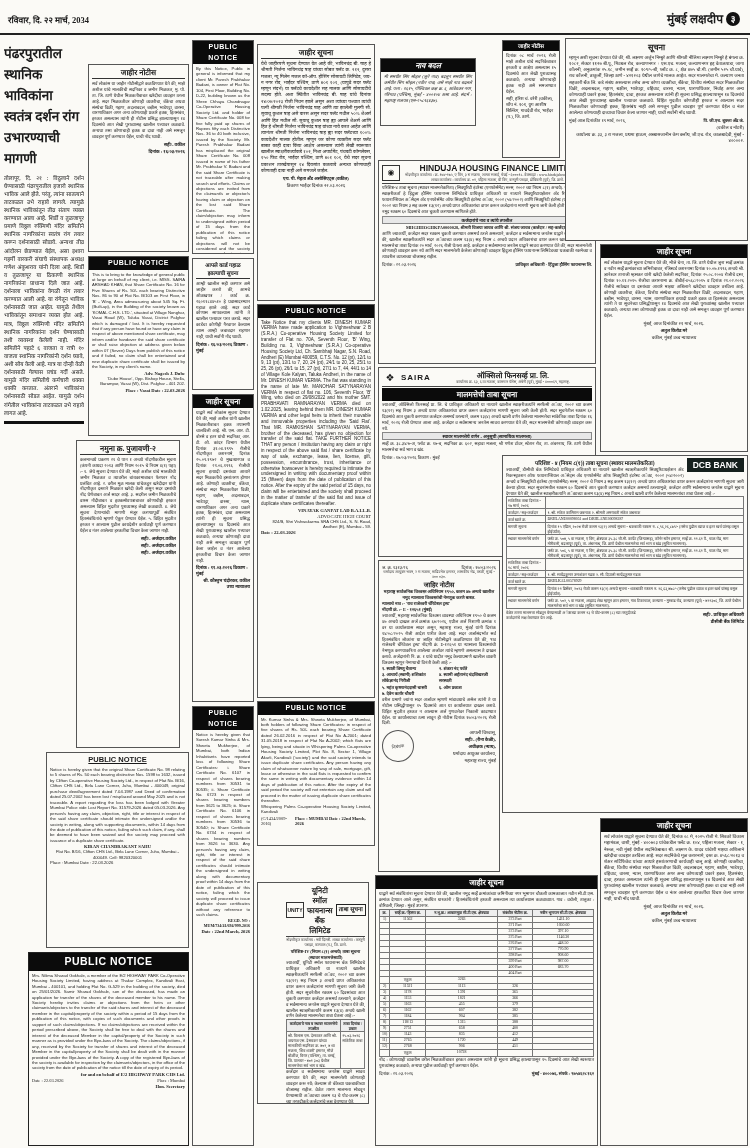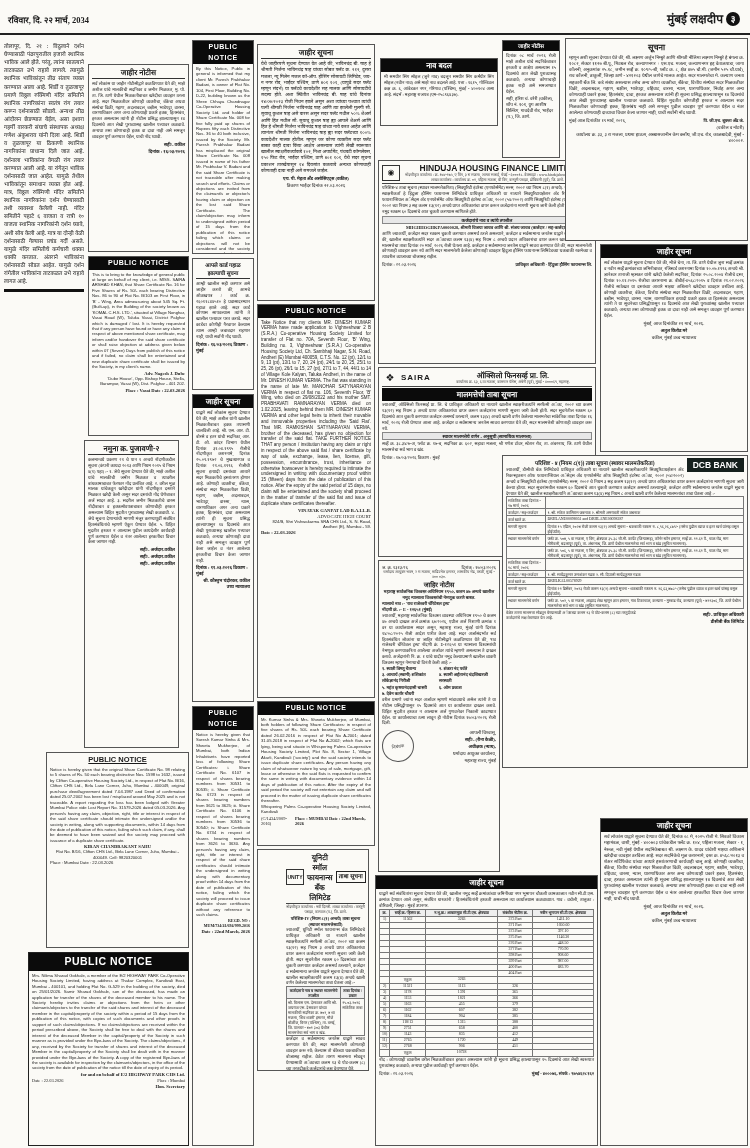--- a/index.html
+++ b/index.html
@@ -46,40 +46,41 @@
 
 <div id="page">
   <div class="hdr-date">रविवार, दि. २२ मार्च, 2034</div>
   <div class="hdr-brand">
     <span>मुंबई लक्षदीप</span>
     <span class="pgbadge">३</span>
   </div>
   <div class="toprule"></div>
 
   <div class="box" style="left:4px;top:42px;width:80px;height:706px;">
+    <div class="headline">पंढरपुरातील स्थानिक भाविकांना स्वतंत्र दर्शन रांग उभारण्याची मागणी</div>
     <div class="art-body">तोलापूर, दि. २१ : विठुलाने दर्शन घेण्यासाठी पंढरपुरातील हजारो स्थानिक भाविक आले होते. परंतु, त्यांना सातत्याने ताटकळत उभे राहावे लागले. त्यामुळे स्थानिक भाविकांतून तीव्र संताप व्यक्त करण्यात आला आहे. शिर्डी व तुळजापूर प्रमाणे विठ्ठल रुक्मिणी मंदिर समितीने स्थानिक नागरिकांना स्वतंत्र रांग तयार करून दर्शनासाठी सोडावे. अन्यथा तीव्र आंदोलन छेडण्यात येईल, असा इशारा गहर्मी वारकरी संघाचे संस्थापक अध्यक्ष गणेश अंकुशराव यांनी दिला आहे. शिर्डी व तुळजापूर या ठिकाणी स्थानिक नागरिकांना प्राधान्य दिले जात आहे. दर्शनाला भाविकांना वेगळी रांग तयार करण्यात आली आहे. या रांगेतून भाविक दर्शनासाठी जात आहेत. यामुळे तेथील भाविकांतून समाधान व्यक्त होत आहे. मात्र, विठ्ठल रुक्मिणी मंदिर समितीने स्थानिक नागरिकांना दर्शन घेण्यासाठी तशी व्यवस्था केलेली नाही. मंदिर समितीने पहाटे ६ वाजता व रात्री १० वाजता स्थानिक नागरिकांनी दर्शन घ्यावे, अशी सोय केली आहे. मात्र या दोन्ही वेळी दर्शनासाठी गेल्यास प्रचंड गर्दी असते. यामुळे मंदिर समितीचे कर्मचारी धक्का धक्की करतात. अंतराने भाविकांना दर्शनासाठी सोडत आहेत. यामुळे दर्शन रांगेतील भाविकांना ताटकळत उभे राहावे लागत आहे.</div>
     <div class="endrule"></div>
   </div>
 
   <div class="box bd" style="left:88px;top:64px;width:101px;height:188px;">
     <span class="ttl">जाहीर नोटीस</span>
     <div class="tiny">सर्व लोकांस या जाहीर नोटीसीद्वारे कळविण्यात येते की, माझे अशील यांचे मालकीची सदनिका व जमीन मिळकत, मु. पो. ता. जि. ठाणे येथील मिळकतीबाबत खरेदीचा व्यवहार ठरला आहे. सदर मिळकतीवर कोणाही व्यक्तीचा, बँकेचा अथवा संस्थेचा विक्री, गहाण, अदलाबदल, बक्षीस, भाडेपट्टा, वारसा, धारणाधिकार अगर अन्य कोणत्याही प्रकारे हक्क, हितसंबंध, हरकत असल्यास त्यांनी ही नोटीस प्रसिद्ध झाल्यापासून १४ दिवसांचे आत लेखी पुराव्यासह खालील पत्त्यावर कळवावे. अन्यथा तसा कोणाचाही हक्क वा दावा नाही असे समजून व्यवहार पूर्ण करण्यात येईल, याची नोंद घ्यावी.</div>
     <div class="sgn">सही/- वकील</div>
     <div class="sgn">दिनांक : १६/०३/२०२६</div>
   </div>
 
   <div class="box bd" style="left:88px;top:256px;width:101px;height:180px;">
     <span class="bar">PUBLIC NOTICE</span>
     <div class="tiny-en">This is to bring to the knowledge of general public at large on behalf of my client, i.e. MISS. SAIRA ARSHAD KHAN, that Share Certificate No. 16 for Five Shares of Rs. 50/- each bearing Distinctive Nos. 86 to 90 of Flat No. B/103 on First Floor, in 'B' - Wing, Area admeasuring about 545 Sq. Ft. (Built-up), in the Building of the society known as 'KOMAL C.H.S. LTD.', situated at Village Nonghar, Vasai Road (W), Taluka Vasai, District Palghar which is damaged / lost. It is hereby requested that if any person have found or have any claim in respect of above mentioned share certificate, may inform and/or handover the said share certificate or shall raise objection at address given below within 07 (Seven) Days from publish of this notice and if failed, no claim shall be entertained and new duplicate share certificate shall be issued by the Society, in my client's name.</div>
     <div class="sgn">Adv. Nagesh J. Dube</div>
     <div class="tiny-en" style="text-align:right;">'Dube House', Opp. Bishop House, Stella, Barampur, Vasai (W), Dist. Palghar - 401 202.</div>
     <div class="sgn">Place : Vasai      Date : 22.03.2026</div>
   </div>
 
-  <div class="box bd" style="left:84px;top:440px;width:95px;height:308px;">
+  <div class="box bd" style="left:76px;top:440px;width:104px;height:308px;">
     <span class="ttl">नमुना क्र. पुजावणी-२</span>
     <div class="tiny">कलमान्वये प्रकरण २१ चे पान १ अन्वये नोंदणीकडील सूचना (कंपनी कायदा २०१३ आणि नियम २०१५ चे नियम ४(१) पहा) :- १. जेथे सूचना देण्यात येते की, माझे अशील यांचे मालकीची जमीन मिळकत व त्यावरील बांधकामाबाबत फेरफार नोंद प्रलंबित आहे. २. वरील मूळ मालक यांचेकडून खरेदीदार यांनी नोंदणीकृत दस्ताने मिळकत खरेदी केली असून सदर दस्तांची नोंद घेणेबाबत अर्ज सादर आहे. ३. सदरील जमीन मिळकतीचे वारस नोंदीबाबत व हक्कसोडपत्राबाबत कोणाचीही हरकत असल्यास विहित मुदतीत पुराव्यासह लेखी कळवावी. ४. जेथे सूचना देणाऱ्यांची मागणी मंजूर करण्यापूर्वी संबंधित हितसंबंधितांचे म्हणणे ऐकून घेण्यात येईल. ५. विहित मुदतीत हरकत न आल्यास पुढील कायदेशीर कार्यवाही पूर्ण करण्यात येईल व नंतर आलेल्या हरकतींचा विचार केला जाणार नाही.</div>
     <div class="sgn">सही/- अर्जदार-वकील</div>
     <div class="sgn">सही/- अर्जदार-वकील</div>
     <div class="sgn">सही/- अर्जदार-वकील</div>
   </div>
 
   <div class="box bd" style="left:46px;top:752px;width:143px;height:196px;">
     <span class="ttl plain" style="font-family:'Liberation Sans',sans-serif;">PUBLIC NOTICE</span>
     <div class="tiny-en">Notice is hereby given that the original Share Certificate No. 98 relating to 5 shares of Rs. 50 each bearing distinctive Nos. 1598 to 1632, issued by Clifton Co-operative Housing Society Ltd., in respect of Flat No. B/16, Clifton CHS Ltd., Birla Lane Corner, Juhu, Mumbai - 400049, original purchase deed/agreement dated 7.04.1987 and Deed of confirmation dated 25.07.2002 has been lost / misplaced around May 2025 and is not traceable. A report regarding the loss has been lodged with Greater Mumbai Police vide Lost Report No. 31579-2026 dated 05.03.2026. Any person/s having any claim, objection, right, title or interest in respect of the said share certificate should intimate the undersigned and/or the society in writing, along with supporting documents, within 14 days from the date of publication of this notice, failing which such claim, if any, shall be deemed to have been waived and the society may proceed with issuance of a duplicate share certificate.</div>
@@ -144,21 +145,21 @@
   <div class="box bd" style="left:257px;top:701px;width:118px;height:145px;">
     <span class="bar">PUBLIC NOTICE</span>
     <div class="tiny-en">Mr. Kumar Sinha &amp; Mrs. Shweta Mukherjee, of Mumbai, both holders of following Share Certificates: in respect of five shares of Rs. 50/- each bearing Share Certificate dated 26.02.2016 in respect of Flat No A-2001; dated 31.05.2018 in respect of Flat No A-2002; which flats are lying, being and situate in Whispering Palms Co-operative Housing Society Limited, Plot No. 8, Sector 1, Village Akurli, Kandivali ('society') and the said society intends to issue duplicate share certificates. Any person having any claim of whatsoever nature by way of sale, mortgage, gift, lease or otherwise in the said flats is requested to confirm the same in writing with documentary evidence within 14 days of publication of this notice. After the expiry of the said period the society will not entertain any claim and will proceed in the matter of issuing duplicate share certificates thereafter.</div>
     <div class="tiny-en">Whispering Palms Co-operative Housing Society Limited, Kandivali</div>
     <div class="meta">
       <span>(C/1434/2009-2016)</span>
       <span class="b">Place : MUMBAI      Date : 22nd March, 2026</span>
     </div>
   </div>
 
-  <div class="box bd" style="left:257px;top:849px;width:112px;height:222px;padding-left:28px;">
+  <div class="box bd" style="left:257px;top:882px;width:112px;height:222px;padding-left:28px;">
     <div class="logo-row">
       <span class="logo-sq" style="font-family:'Liberation Sans',sans-serif;font-weight:bold;font-size:5px;">UNITY</span>
       <span class="bank-name">यूनिटी स्मॉल फायनान्स बँक लिमिटेड</span>
       <span class="badge">ताबा सूचना</span>
     </div>
     <div class="addr">नोंदणीकृत कार्यालय : नवी दिल्ली. शाखा कार्यालय : कस्तुरी प्लाझा, कल्याण (प.), जि. ठाणे.</div>
     <div class="sgn-c" style="font-size:4.4px;">परिशिष्ट-IV (नियम ८(१) अन्वये) ताबा सूचना (स्थावर मालमत्तेसाठी)</div>
     <div class="tiny">ज्याअर्थी, यूनिटी स्मॉल फायनान्स बँक लिमिटेडचे प्राधिकृत अधिकारी या नात्याने खालील स्वाक्षरीकर्त्याने सरफैसी अॅक्ट, २००२ च्या कलम १३(१२) सह नियम ३ अन्वये प्राप्त अधिकारांचा वापर करून कर्जदारांना मागणी सूचना जारी केली होती. सदर सूचनेतील रक्कम ६० दिवसांच्या आत चुकती करण्यात कर्जदार असमर्थ ठरल्याने, कर्जदार व सर्वसामान्य जनतेस याद्वारे सूचना देण्यात येते की, खालील स्वाक्षरीकर्त्याने कलम १३(४) अन्वये खाली वर्णन केलेल्या मालमत्तेचा ताबा घेतला आहे :-</div>
     <table>
       <thead>
@@ -172,21 +173,21 @@
             <td>श्री. विलास एस. देसवकर आणि श्री. जयराज एस. देसवकर यांच्या मालकीची सदनिका क्र. ४०२, ४ था मजला, 'शिव शक्ती' इमारत, मौजे बोळींज, विरार (पश्चिम), ता. वसई, जि. पालघर - ४०१ ३०३ येथील मालमत्तेचा सर्व भाग व खंड.</td>
             <td>१५.०३.२०२६ सांकेतिक ताबा</td>
           </tr>
         </tbody>
     </table>
     <div class="tiny">कर्जदार व सर्वसामान्य जनतेस याद्वारे सावध करण्यात येते की, सदर मालमत्तेशी कोणताही व्यवहार करू नये; केल्यास तो बँकेच्या थकबाकीच्या बोजासह राहील. वेळेत तारण मालमत्ता सोडवून घेण्यासाठी अॅक्टच्या कलम १३ चे पोट-कलम (८) च्या तरतुदीकडे कर्जदारांचे लक्ष वेधण्यात येते.</div>
     <div class="sgn">प्राधिकृत अधिकारी,</div>
     <div class="sgn">युनिटी स्मॉल फायनान्स बँक लिमिटेड</div>
   </div>
 
-  <div class="box bd" style="left:380px;top:58px;width:118px;height:68px;">
+  <div class="box bd" style="left:380px;top:58px;width:96px;height:68px;font-style:italic;">
     <span class="bar mr">नाव बदल</span>
     <div class="tiny">मी समयीर सिंग सोहल (जुने नाव) बदलून समयीर सिंग कर्मयीर सिंग सोहल (नवीन नाव) असे माझे नाव बदलले आहे. पत्ता : १६१५, गोल्डिवल कक्ष क्र. ६, आंबेडकर नगर, गोरेगाव (पश्चिम), मुंबई - ४००१०४ असा आहे. संदर्भ : महाराष्ट्र राजपत्र (एम-२५८९६४३७).</div>
   </div>
 
   <div class="box bd" style="left:502px;top:40px;width:58px;height:118px;">
     <span class="bar mr" style="font-size:5.5px;">जाहीर नोटीस</span>
     <div class="tiny">दिनांक ०८ मार्च २०२६ रोजी माझे अशील यांचे सदनिकेबाबत हरकती व आक्षेप असल्यास १५ दिवसांचे आत लेखी पुराव्यासह कळवावे; अन्यथा कोणाचाही हक्क नाही असे समजण्यात येईल.</div>
     <div class="sgn" style="text-align:left;font-weight:normal;">सही, हरिश चं. वरेरी (वकील), शॉप नं. १०१, युग आशीष बिल्डिंग, गावदेवी रोड, भाईंदर (प.), जि. ठाणे.</div>
   </div>
 
@@ -458,21 +459,21 @@
   </div>
 
   <div class="box bd" style="left:600px;top:244px;width:148px;height:208px;">
     <span class="bar mr">जाहीर सूचना</span>
     <div class="tiny">सर्व लोकांस याद्वारे सूचना देण्यात येते की, मौजे चेना, ता. जि. ठाणे येथील जुना सर्व्हे क्रमांक व नवीन सर्व्हे क्रमांकाच्या जमिनीबाबत, रजिस्टर्ड करारनामा दिनांक १०.०७.१९९६ अन्वये श्री. ज्ञानेश्वर तानाजी म्हसकर यांनी खरेदी केलेली सदनिका, दिनांक २५.०८.२००४ रोजीचे दस्त, दिनांक १०.११.२०१५ रोजीचा करारनामा क्र. बीबीई-४५६८/२०१५ व दिनांक २१.०२.२०२६ रोजीचे साठेखत या दस्तांच्या आधारे माझ्या अशिलाने खरेदीचा व्यवहार ठरविला आहे. कोणाही व्यक्तीचा, बँकेचा, वित्तीय संस्थेचा सदर मिळकतीवर विक्री, अदलाबदल, गहाण, बक्षीस, भाडेपट्टा, वारसा, न्यास, धारणाधिकार इत्यादी प्रकारे हक्क वा हितसंबंध असल्यास त्यांनी ते या सूचनेच्या प्रसिद्धीपासून १४ दिवसांचे आत लेखी पुराव्यांसह खालील पत्त्यावर कळवावे; अन्यथा तसा कोणाचाही हक्क वा दावा नाही असे समजून व्यवहार पूर्ण करण्यात येईल.</div>
     <div class="sgn-c" style="font-weight:normal;">मुंबई, आज दिनांकीत २१ मार्च, २०२६.</div>
     <div class="sgn-c">अतुल किरोड मरे</div>
     <div class="sgn-c" style="font-weight:normal;">वकील, मुंबई उच्च न्यायालय</div>
   </div>
 
-  <div class="box bd" style="left:502px;top:455px;width:246px;height:313px;">
+  <div class="box bd" style="left:502px;top:455px;width:246px;height:358px;">
     <span class="dcbbrand">DCB BANK</span>
     <div class="sgn-c" style="font-size:5.5px;">परिशिष्ट - ४ (नियम ८(१)) ताबा सूचना (स्थावर मालमत्तेकरिता)</div>
     <div class="tiny">ज्याअर्थी, डीसीबी बँक लिमिटेडचे प्राधिकृत अधिकारी या नात्याने खालील स्वाक्षरीकर्त्याने सिक्युरिटायझेशन अँड रिकन्स्ट्रक्शन ऑफ फायनान्शियल अॅसेट्स अँड एनफोर्समेंट ऑफ सिक्युरिटी इंटरेस्ट अॅक्ट, २००२ (५४/२००२) अन्वये व सिक्युरिटी इंटरेस्ट (एनफोर्समेंट) रुल्स, २००२ चे नियम ३ सह कलम १३(१२) अन्वये प्राप्त अधिकारांचा वापर करून कर्जदारांना मागणी सूचना जारी केल्या होत्या. सदर सूचनांमधील रक्कम ६० दिवसांचे आत चुकती करण्यात कर्जदार असमर्थ ठरल्यामुळे, कर्जदार आणि सर्वसामान्य जनतेस याद्वारे सूचना देण्यात येते की, खालील स्वाक्षरीकर्त्याने अॅक्टच्या कलम १३(४) सह नियम ८ अन्वये खाली वर्णन केलेल्या मालमत्तांचा ताबा घेतला आहे :-</div>
     <table>
       <tbody>
           <tr>
             <td>सांकेतिक ताबा दिनांक - १७ मार्च, २०२६</td>
             <td></td>
           </tr>
           <tr>

